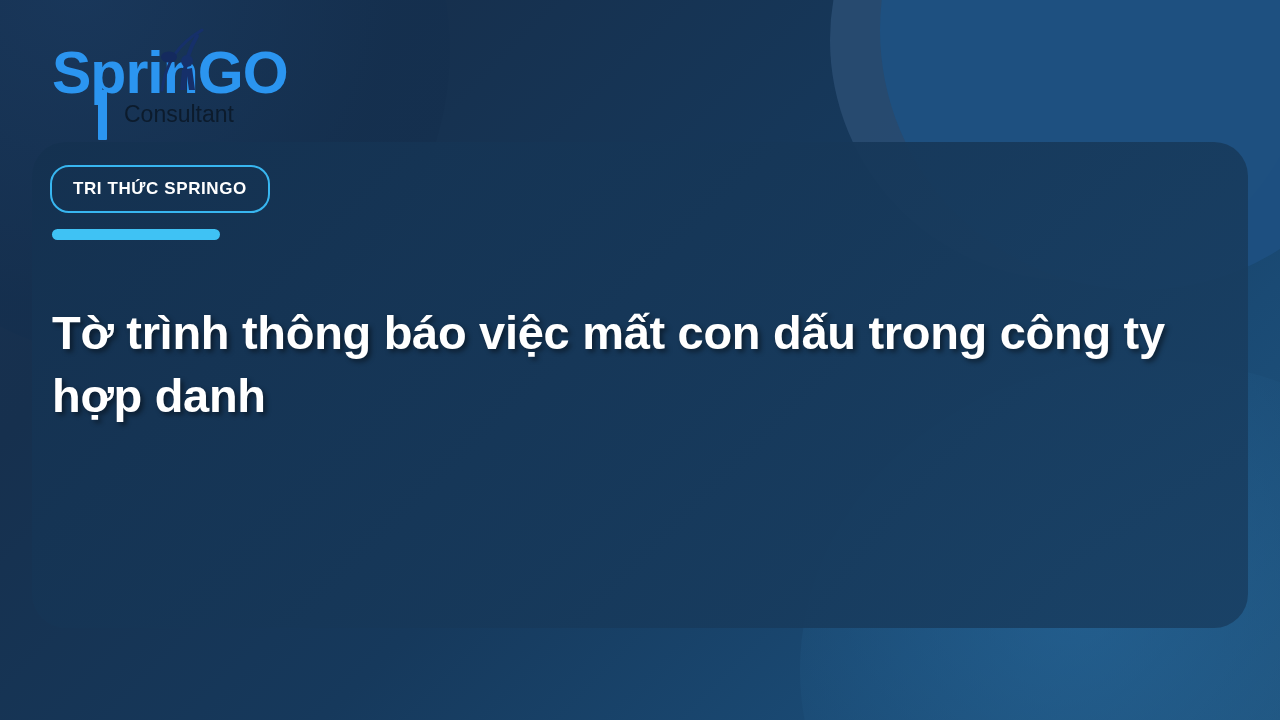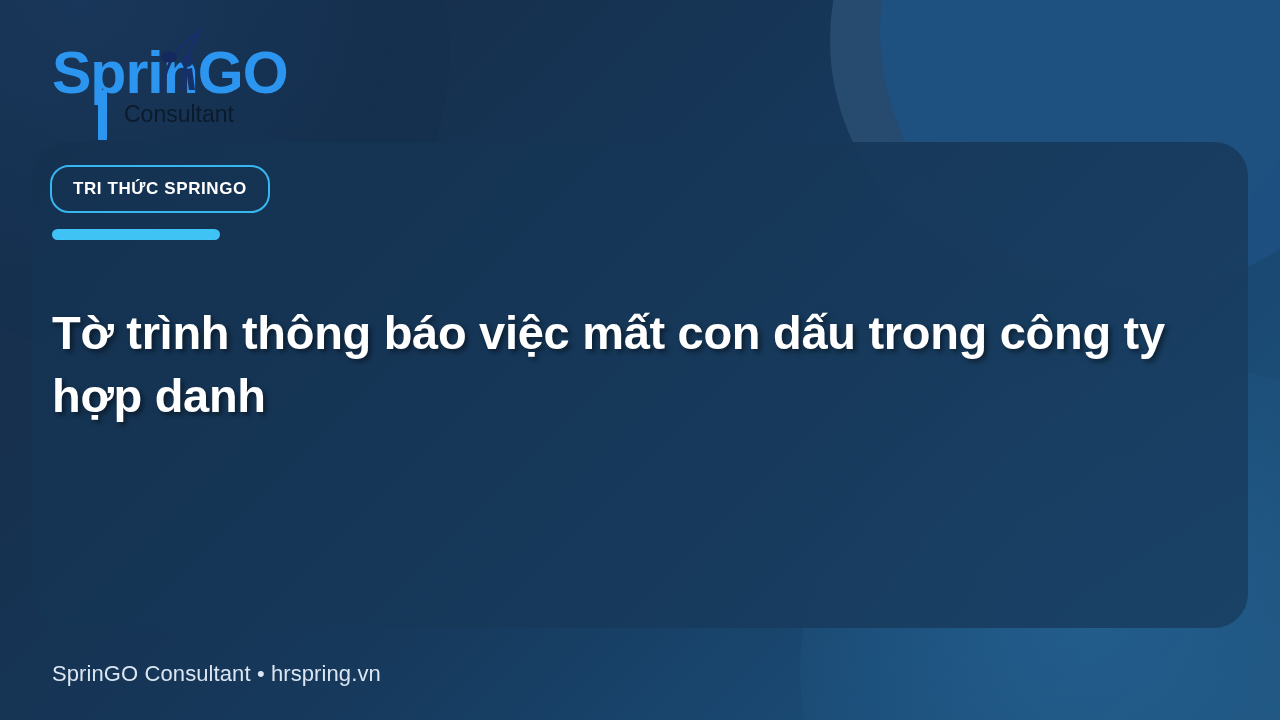--- a/index.html
+++ b/index.html
@@ -213,15 +213,14 @@
   </div>
 
   <div class="badge">
     <span class="badge-label">TRI THỨC SPRINGO</span>
   </div>
 
   <div class="accent-bar"></div>
 
   <div class="title">Tờ trình thông báo việc mất con dấu trong công ty hợp danh</div>
 
-  <div class="footer">SprinGO Consultant • hrspring.vn</div>
 
 </div>
 
 </body></html>

